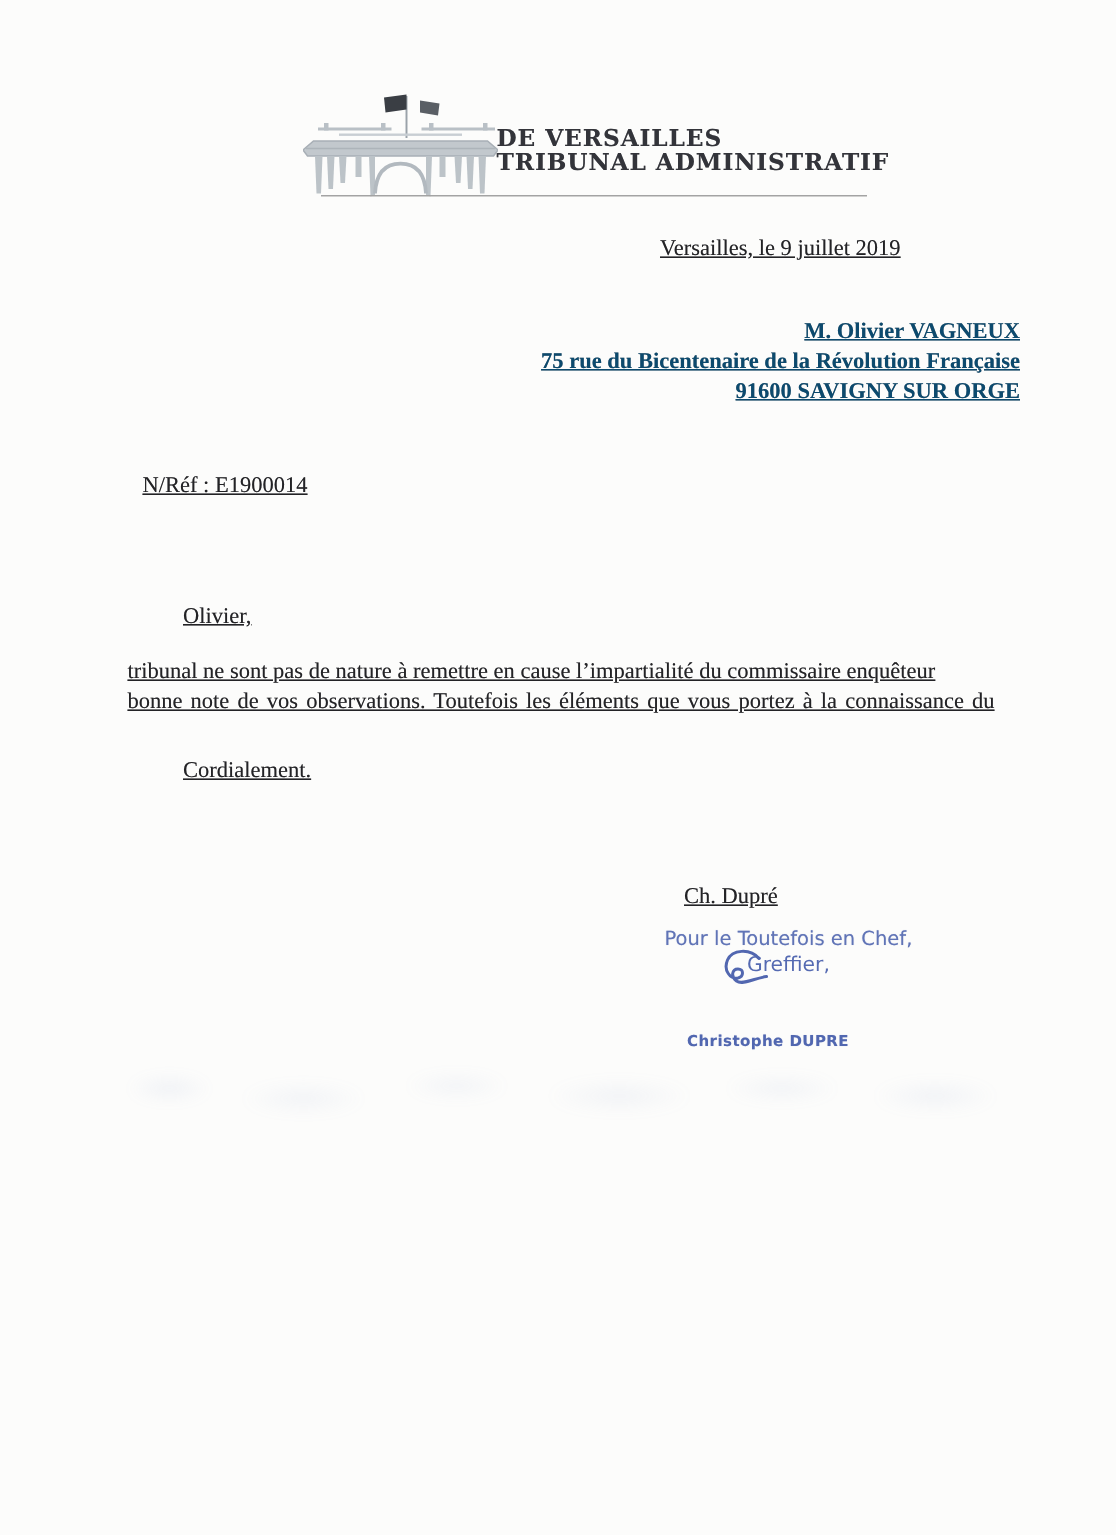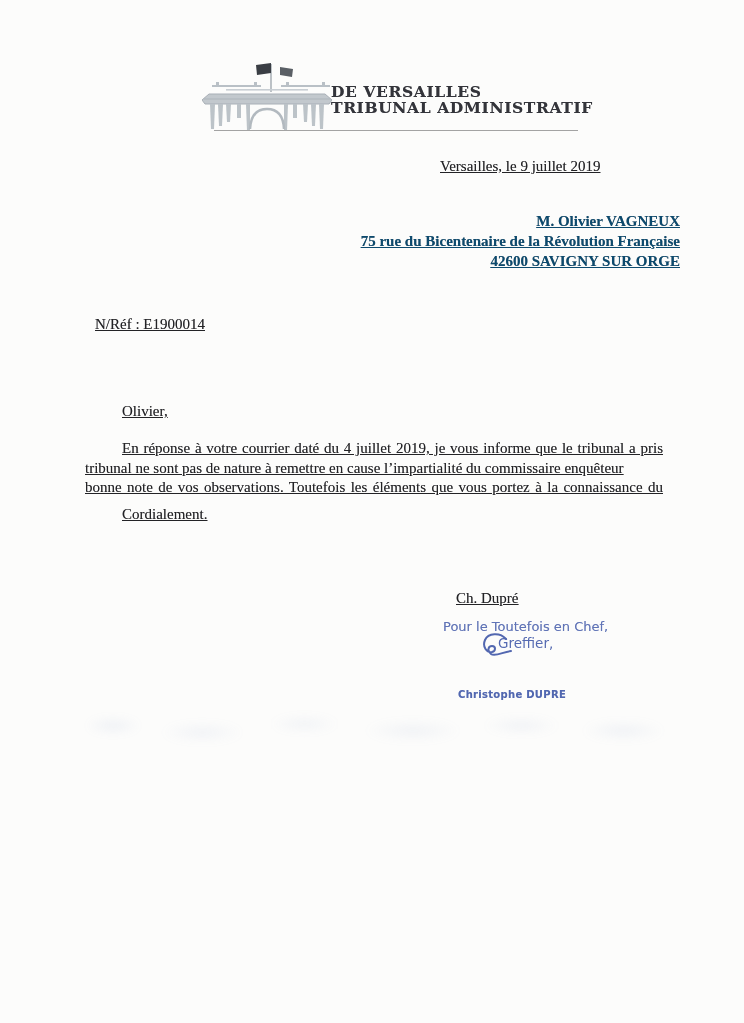--- a/index.html
+++ b/index.html
@@ -112,29 +112,28 @@
     </div>
 
     <div class="header-rule"></div>
   </div>
 
   <div class="txt dateline">Versailles, le 9 juillet 2019</div>
 
   <div class="txt recipient">
     <div>M. Olivier VAGNEUX</div>
     <div>75 rue du Bicentenaire de la Révolution Française</div>
-    <div>42600 SAVIGNY SUR ORGE</div>
+    <div>91600 SAVIGNY SUR ORGE</div>
   </div>
 
   <div class="txt ref">N/Réf : E1900014</div>
 
   <div class="txt salutation">Olivier,</div>
 
   <div class="txt body-par">
-    <div class="line l1">En réponse à votre courrier daté du 4 juillet 2019, je vous informe que le tribunal a pris</div>
     <div class="line l3">tribunal ne sont pas de nature à remettre en cause l’impartialité du commissaire enquêteur</div>
     <div class="line l2">bonne note de vos observations. Toutefois les éléments que vous portez à la connaissance du</div>
   </div>
 
   <div class="txt closing">Cordialement.</div>
 
   <div class="txt signer">Ch. Dupré</div>
 
   <div class="stamp">
     <div class="stamp-l1">Pour le Toutefois en Chef,</div>

